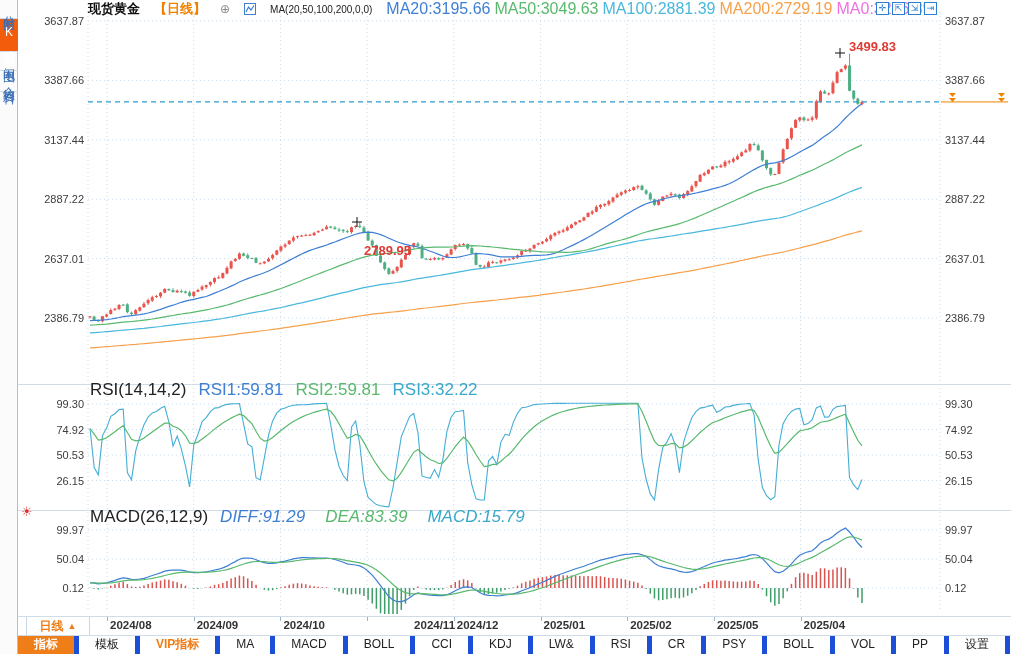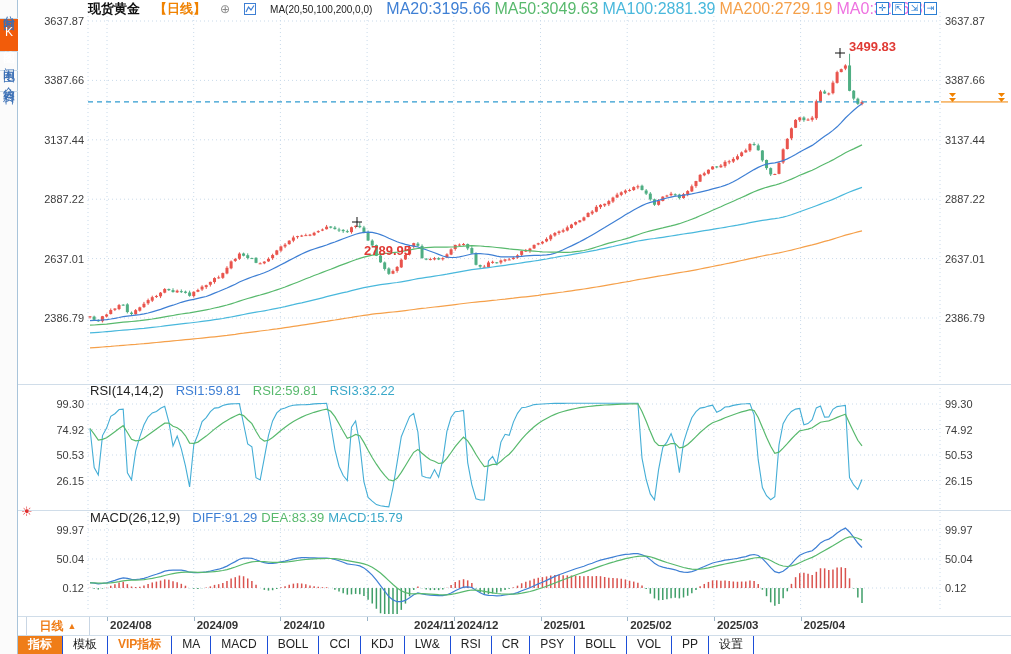--- a/index.html
+++ b/index.html
@@ -28,36 +28,36 @@
        line-height:11px;text-align:center;box-sizing:border-box;cursor:pointer;background:#fff;}
   
   #axis-left,#axis-right{position:absolute;top:0;height:502px;z-index:2;}
   #axis-left{left:20px;width:66px;}
   #axis-right{left:942px;width:69px;}
   .ylab{position:absolute;height:14px;line-height:14px;font-size:11px;color:#3c3c3c;white-space:nowrap;}
   #axis-left .ylab{right:2px;}
   #axis-right .ylab{left:3px;}
   
   .ind-header{position:absolute;left:90px;height:14px;display:flex;gap:12px;align-items:center;
-              white-space:nowrap;z-index:2;font-size:13px;}
+              white-space:nowrap;z-index:2;font-size:17px;}
   .ind-params{color:#222;}
   #alert-icon{position:absolute;left:21px;top:504px;color:#e03030;font-size:13px;z-index:2;cursor:pointer;}
   
   .ann{position:absolute;color:#e03a34;font-weight:bold;font-size:13px;z-index:2;white-space:nowrap;}
   
   #xaxis{position:absolute;left:0;top:617px;width:1011px;height:18px;z-index:2;background:transparent;}
   .xlab{position:absolute;top:2px;font-size:11.5px;font-weight:bold;color:#333;white-space:nowrap;}
   .xtick{position:absolute;top:0;width:1px;height:4px;background:#9ab4c8;}
   #xstub{position:absolute;left:18px;top:0;width:9px;height:18px;border-right:1px solid #c9d6e4;box-sizing:border-box;}
   #period-btn{position:absolute;left:27px;top:0;width:63px;height:18px;border-left:none;
               border-right:1px solid #c9d6e4;box-sizing:border-box;display:flex;align-items:center;
               justify-content:center;gap:4px;color:#ef7d18;font-weight:bold;font-size:12px;cursor:pointer;background:#fff;}
   
   #tabs{position:absolute;left:18px;top:636px;width:993px;height:18px;display:flex;z-index:2;background:#fff;}
-  .tab{border-right:1px solid #1d4ed8;padding:0 10px;line-height:17px;font-size:12px;color:#222;
+  .tab{border-right:5px solid #1d4ed8;padding:0 16px;line-height:17px;font-size:12px;color:#222;
        cursor:pointer;white-space:nowrap;}
 </style>
 </head>
 <body>
 
 <div id="app">
   <svg id="chart-svg" width="1011" height="654">
       <defs>
         <clipPath id="clipMain">
           <rect x="88" y="12" width="853" height="369"></rect>
@@ -754,21 +754,21 @@
     <span class="ind-params">RSI(14,14,2)</span>
     <span id="rsi-legend" style="display:flex;gap:12px;">
         <span style="color: rgb(62, 127, 212);">RSI1:59.81</span>
         <span style="color: rgb(88, 185, 109);">RSI2:59.81</span>
         <span style="color: rgb(58, 168, 201);">RSI3:32.22</span>
       </span>
   </div>
 
   <div id="macd-header" class="ind-header" style="top:510px;">
     <span class="ind-params">MACD(26,12,9)</span>
-    <span id="macd-legend" style="display:flex;gap:4px;">
+    <span id="macd-legend" style="display:flex;gap:20px;font-style:italic;">
         <span style="color: rgb(62, 127, 212);">DIFF:91.29</span>
         <span style="color: rgb(88, 185, 109);">DEA:83.39</span>
         <span style="color: rgb(58, 168, 201);">MACD:15.79</span>
       </span>
   </div>
 
   <span id="alert-icon">☀</span>
 
   <div id="ann-layer">
       <div class="ann" style="left: 364px; top: 207px; color: rgb(224, 58, 52); margin-top: 36px;">2789.95</div>
@@ -789,21 +789,21 @@
       <div class="xlab" style="left: 283.4px;">2024/10</div>
       <div class="xtick" style="left: 367.1px;"></div>
       <div class="xlab" style="left: 370.1px; margin-left: 44px;">2024/11</div>
       <div class="xtick" style="left: 453.8px;"></div>
       <div class="xlab" style="left: 456.8px;">2024/12</div>
       <div class="xtick" style="left: 540.5px;"></div>
       <div class="xlab" style="left: 543.5px;">2025/01</div>
       <div class="xtick" style="left: 627.2px;"></div>
       <div class="xlab" style="left: 630.2px;">2025/02</div>
       <div class="xtick" style="left: 713.9px;"></div>
-      <div class="xlab" style="left: 716.9px;">2025/03</div>
+      <div class="xlab" style="left: 716.9px;">2025/05</div>
       <div class="xtick" style="left: 800.6px;"></div>
       <div class="xlab" style="left: 803.6px;">2025/04</div>
     </div>
 
   <div id="tabs">
       <div class="tab" style="background: rgb(239, 125, 24); color: rgb(255, 255, 255); font-weight: bold;">指标</div>
       <div class="tab">模板</div>
       <div class="tab" style="color: rgb(239, 125, 24); font-weight: bold;">VIP指标</div>
       <div class="tab">MA</div>
       <div class="tab">MACD</div>

